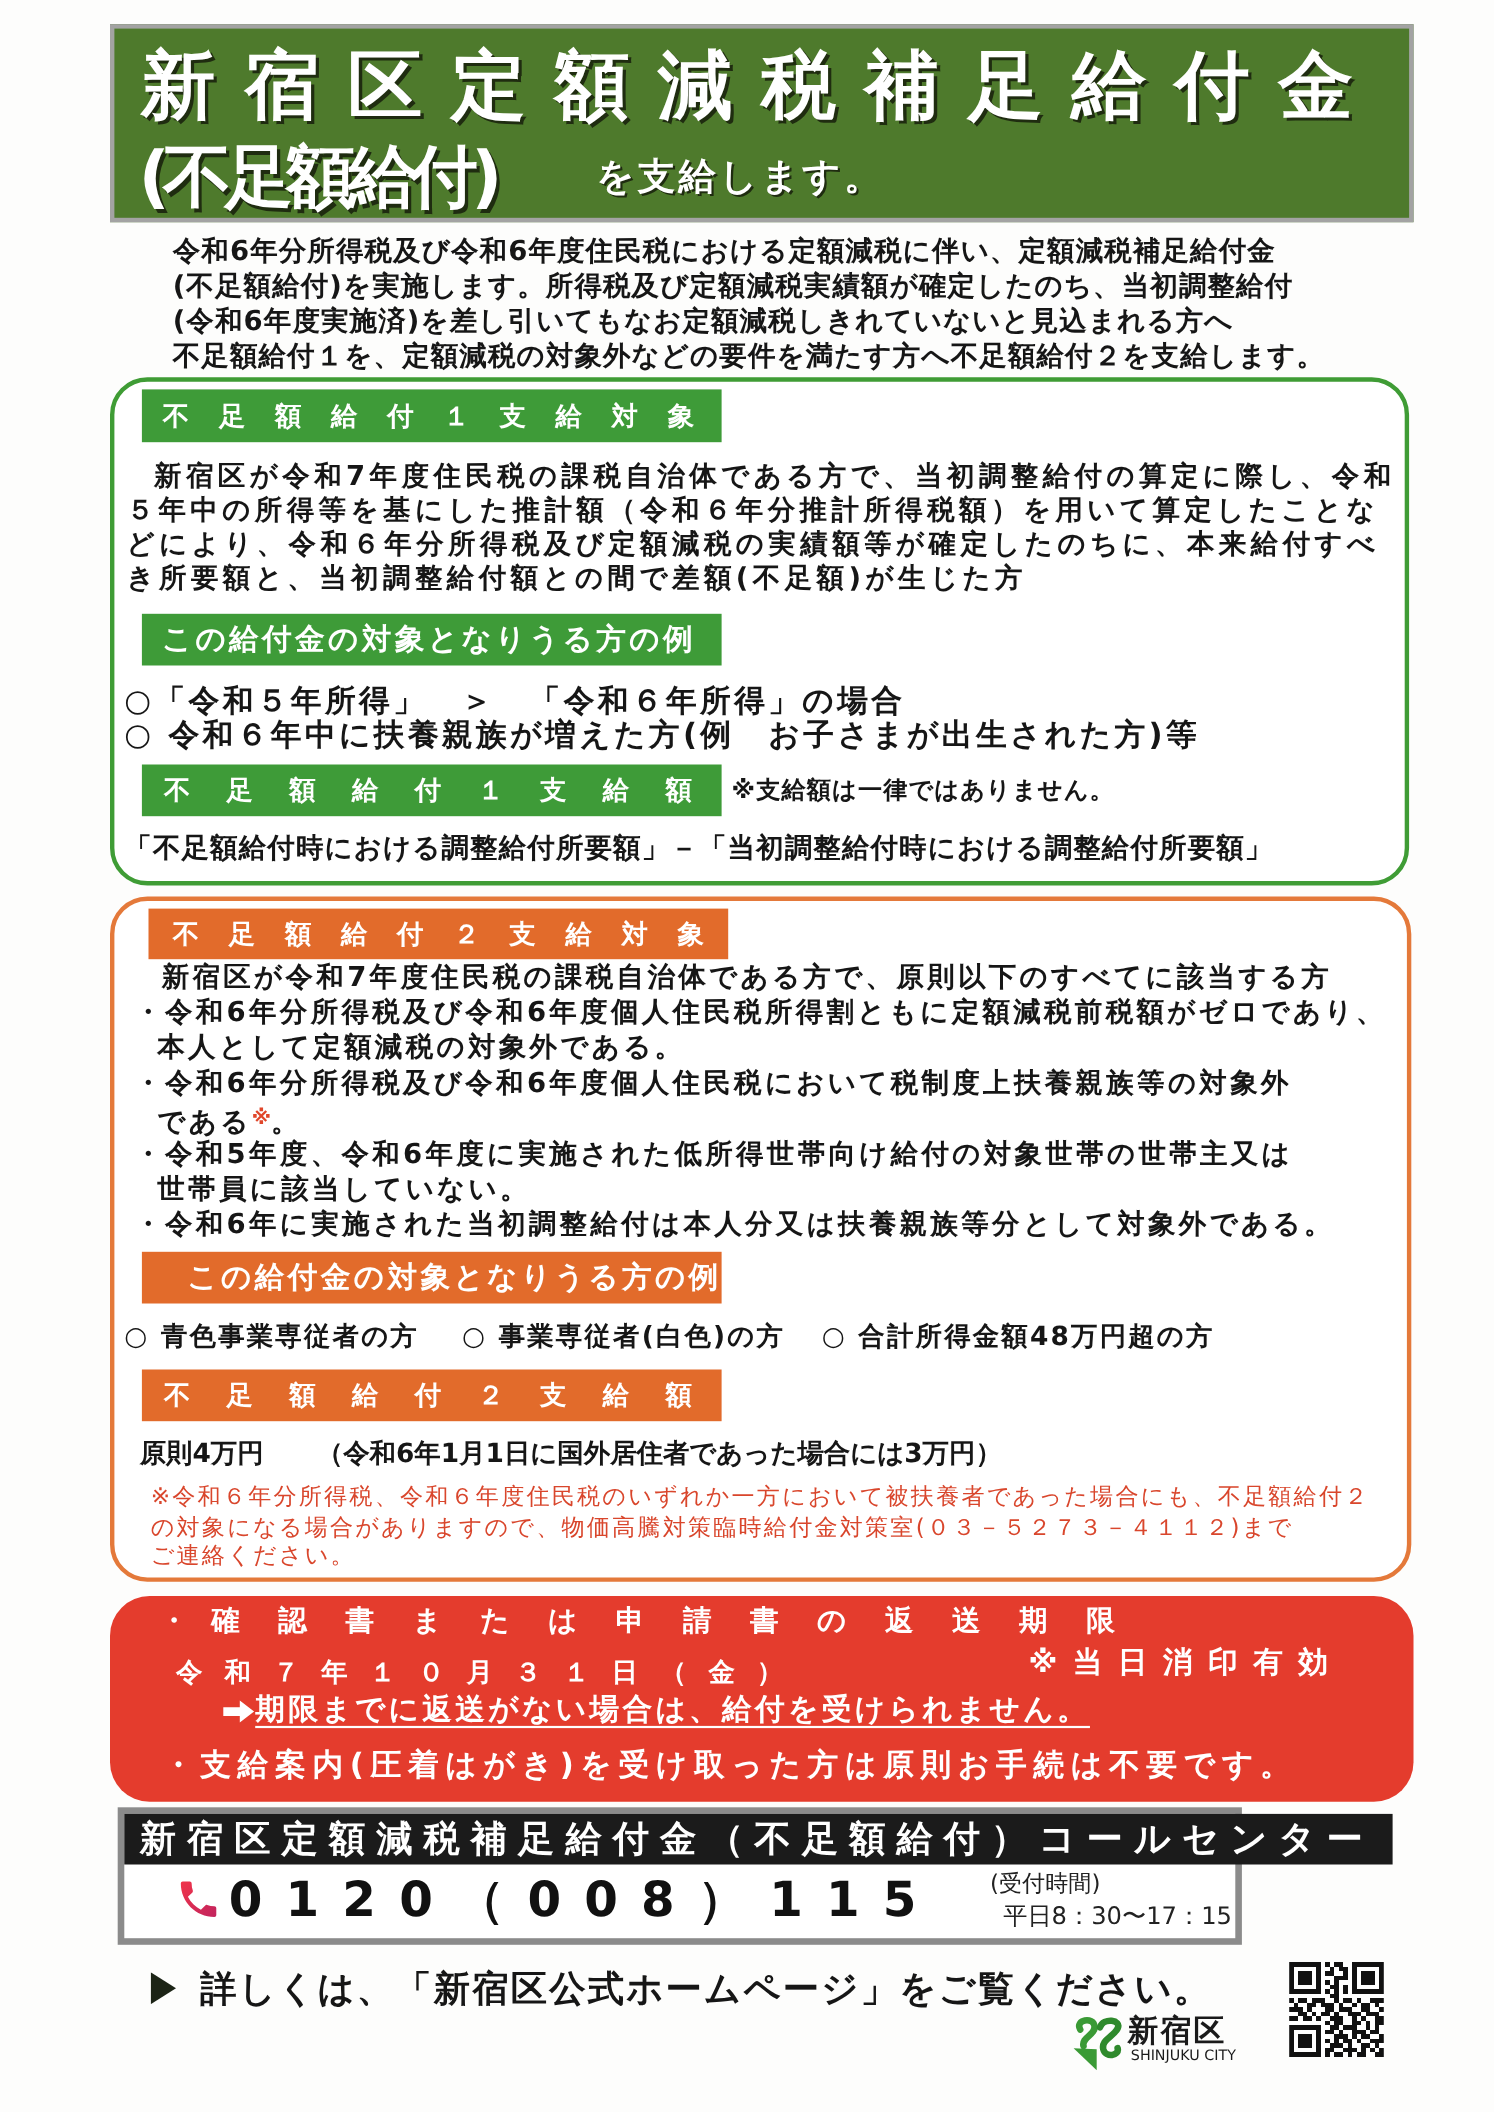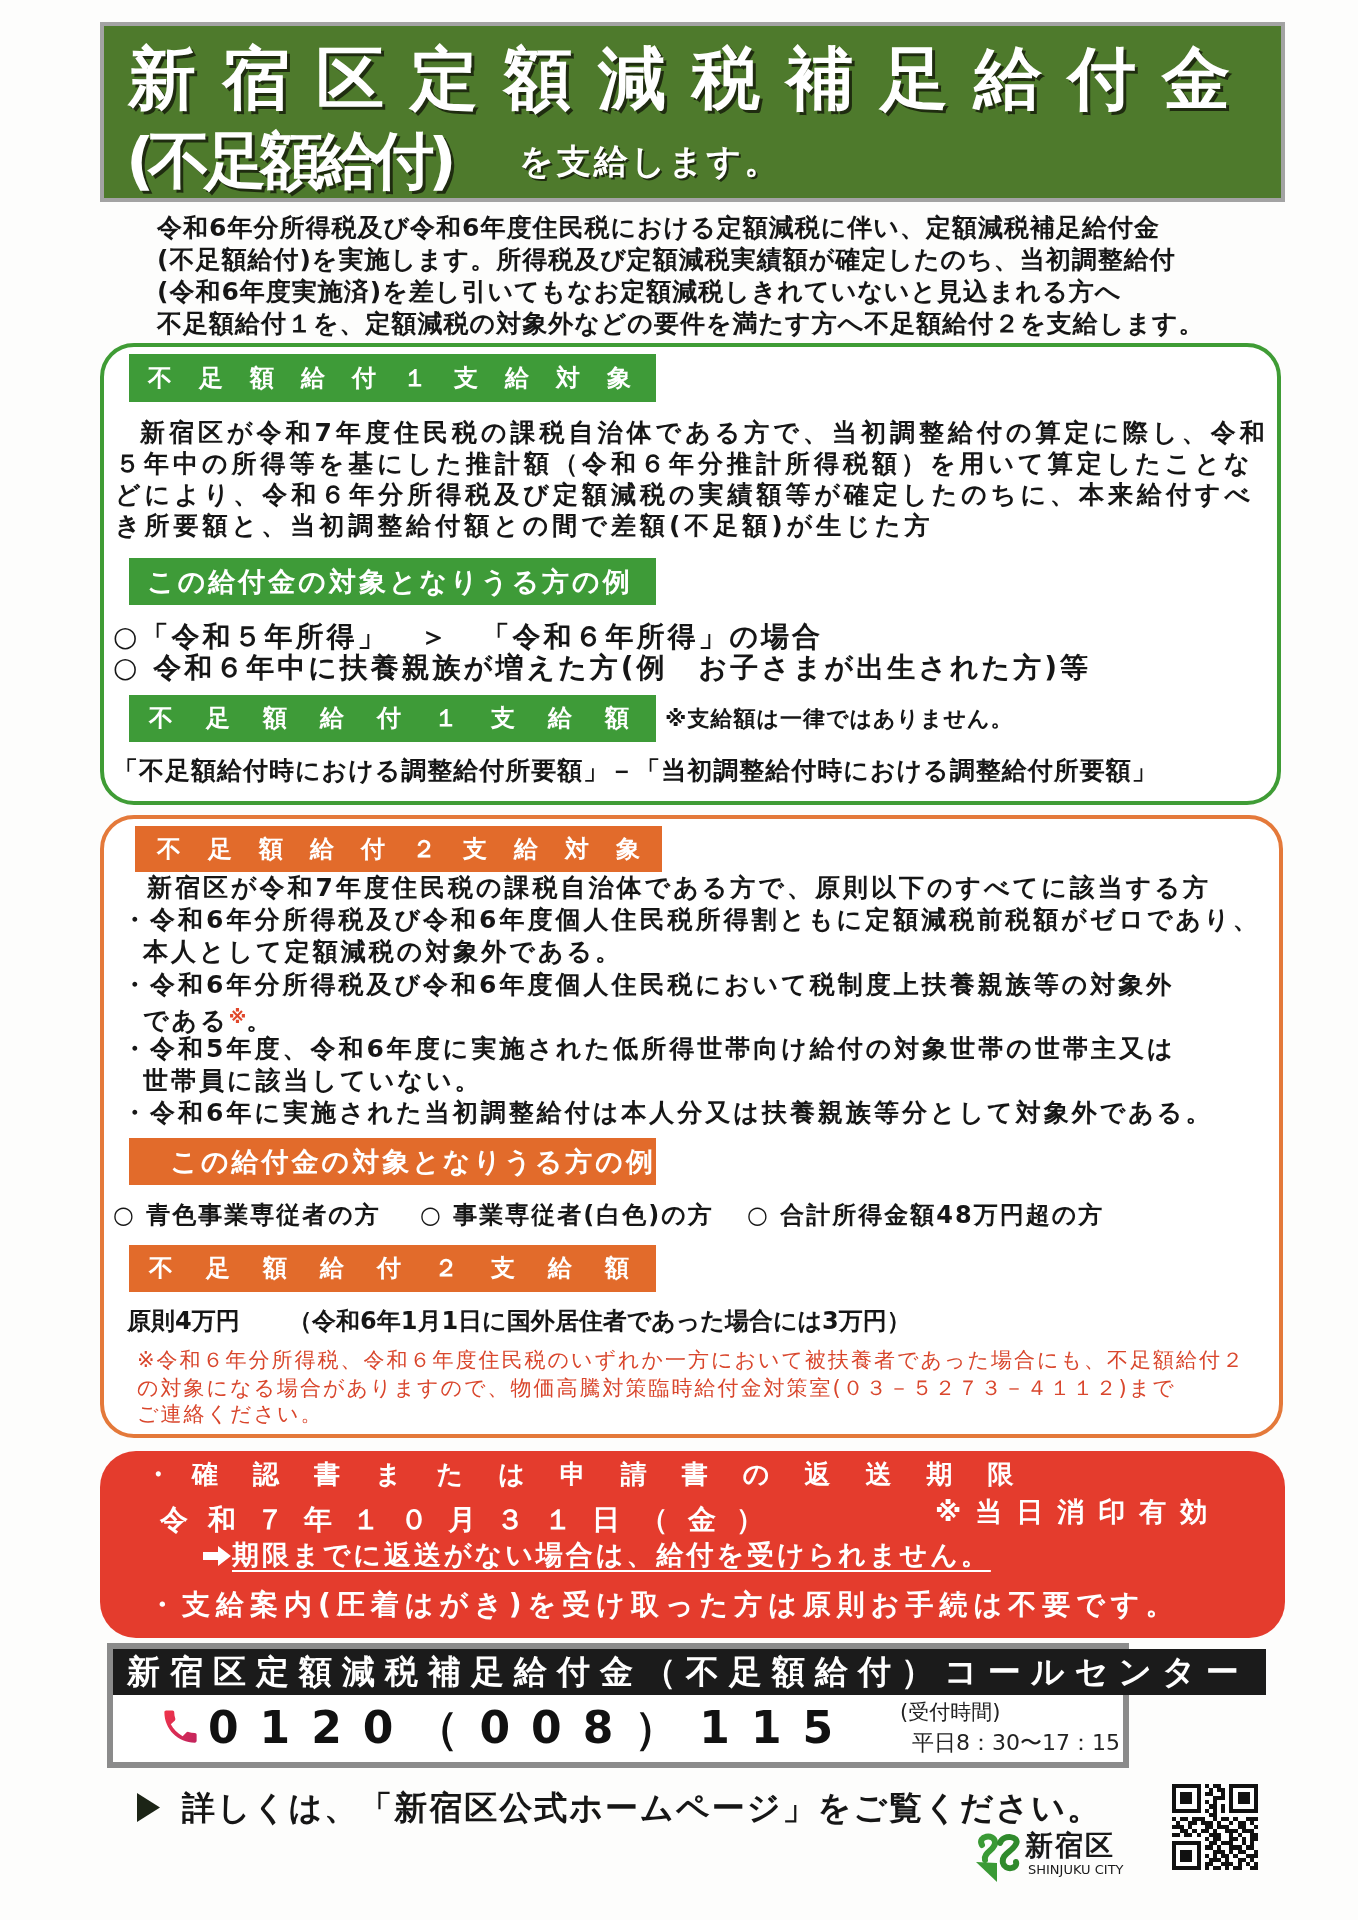--- a/index.html
+++ b/index.html
@@ -9,21 +9,21 @@
   .b { font-weight:bold; }
   .ink { color:#161616; }
 
   
   #title-box { left:100px; top:22px; width:1185px; height:180px; box-sizing:border-box;
                border:4px solid #a3a3a3; background:#4e7a2c; }
   .title-main { left:24px; top:13px; font-size:68px; line-height:80px; letter-spacing:26px;
                 color:#fff; font-weight:bold; text-shadow:3px 3px 0 #1f2c10; }
   .title-paren { left:22px; top:100px; font-size:62px; line-height:70px; letter-spacing:-6px;
                  color:#fff; font-weight:bold; text-shadow:3px 3px 0 #1f2c10; }
-  .title-sub { left:415px; top:115px; font-size:34px; line-height:40px; letter-spacing:3px;
+  .title-sub { left:438px; top:115px; font-size:34px; line-height:40px; letter-spacing:3px;
                color:#fff; font-weight:bold; text-shadow:2px 2px 0 #1f2c10; }
 
   
   .intro-line { left:157px; font-size:25px; line-height:32px; letter-spacing:1px; }
 
   
   .panel { position:absolute; box-sizing:border-box; background:#fff; }
   #green-box { left:100px; top:343px; width:1181px; height:462px; border:4px solid #3f9c35; border-radius:34px; }
   #orange-box { left:100px; top:815px; width:1183px; height:623px; border:4px solid #e4793a; border-radius:34px; }
 
@@ -38,21 +38,21 @@
   .body25o { font-size:25px; line-height:32px; letter-spacing:3px; }
   .item24 { font-size:28px; line-height:30px; letter-spacing:3px; }
   .note-red { font-size:21px; line-height:28px; letter-spacing:2px; color:#d9462c; font-weight:normal; }
   .red-mark { color:#e0462a; font-size:18px; vertical-align:6px; letter-spacing:0; }
 
   
   #deadline-box { position:absolute; left:100px; top:1451px; width:1185px; height:187px;
                   background:#e43c2d; border-radius:36px; color:#fff; }
   .dl-bullet { left:45px; top:6px; font-size:26px; line-height:34px; }
   .dl-heading { left:92px; top:6px; font-size:26px; line-height:34px; letter-spacing:35px; }
-  .dl-date { left:60px; top:47px; font-size:28px; line-height:44px; letter-spacing:20px; }
+  .dl-date { left:60px; top:47px; font-size:24px; line-height:44px; letter-spacing:20px; }
   .dl-post { left:835px; top:44px; font-size:27px; line-height:34px; letter-spacing:14px; }
   .dl-arrow { left:102px; top:94px; width:30px; height:22px; }
   .dl-warn { left:132px; top:87px; font-size:27px; line-height:34px; letter-spacing:3px;
              text-decoration:underline; text-decoration-thickness:2px; text-underline-offset:6px; }
   .dl-noaction { left:48px; top:136px; font-size:28px; line-height:36px; letter-spacing:6px; }
 
   
   #call-box { position:absolute; left:107px; top:1643px; width:1022px; height:125px; box-sizing:border-box;
               border:6px solid #8b8b8b; background:#fff; }
   .call-bar { position:absolute; left:0; top:0; width:1153px; height:46px; background:#1b1b1b; }

